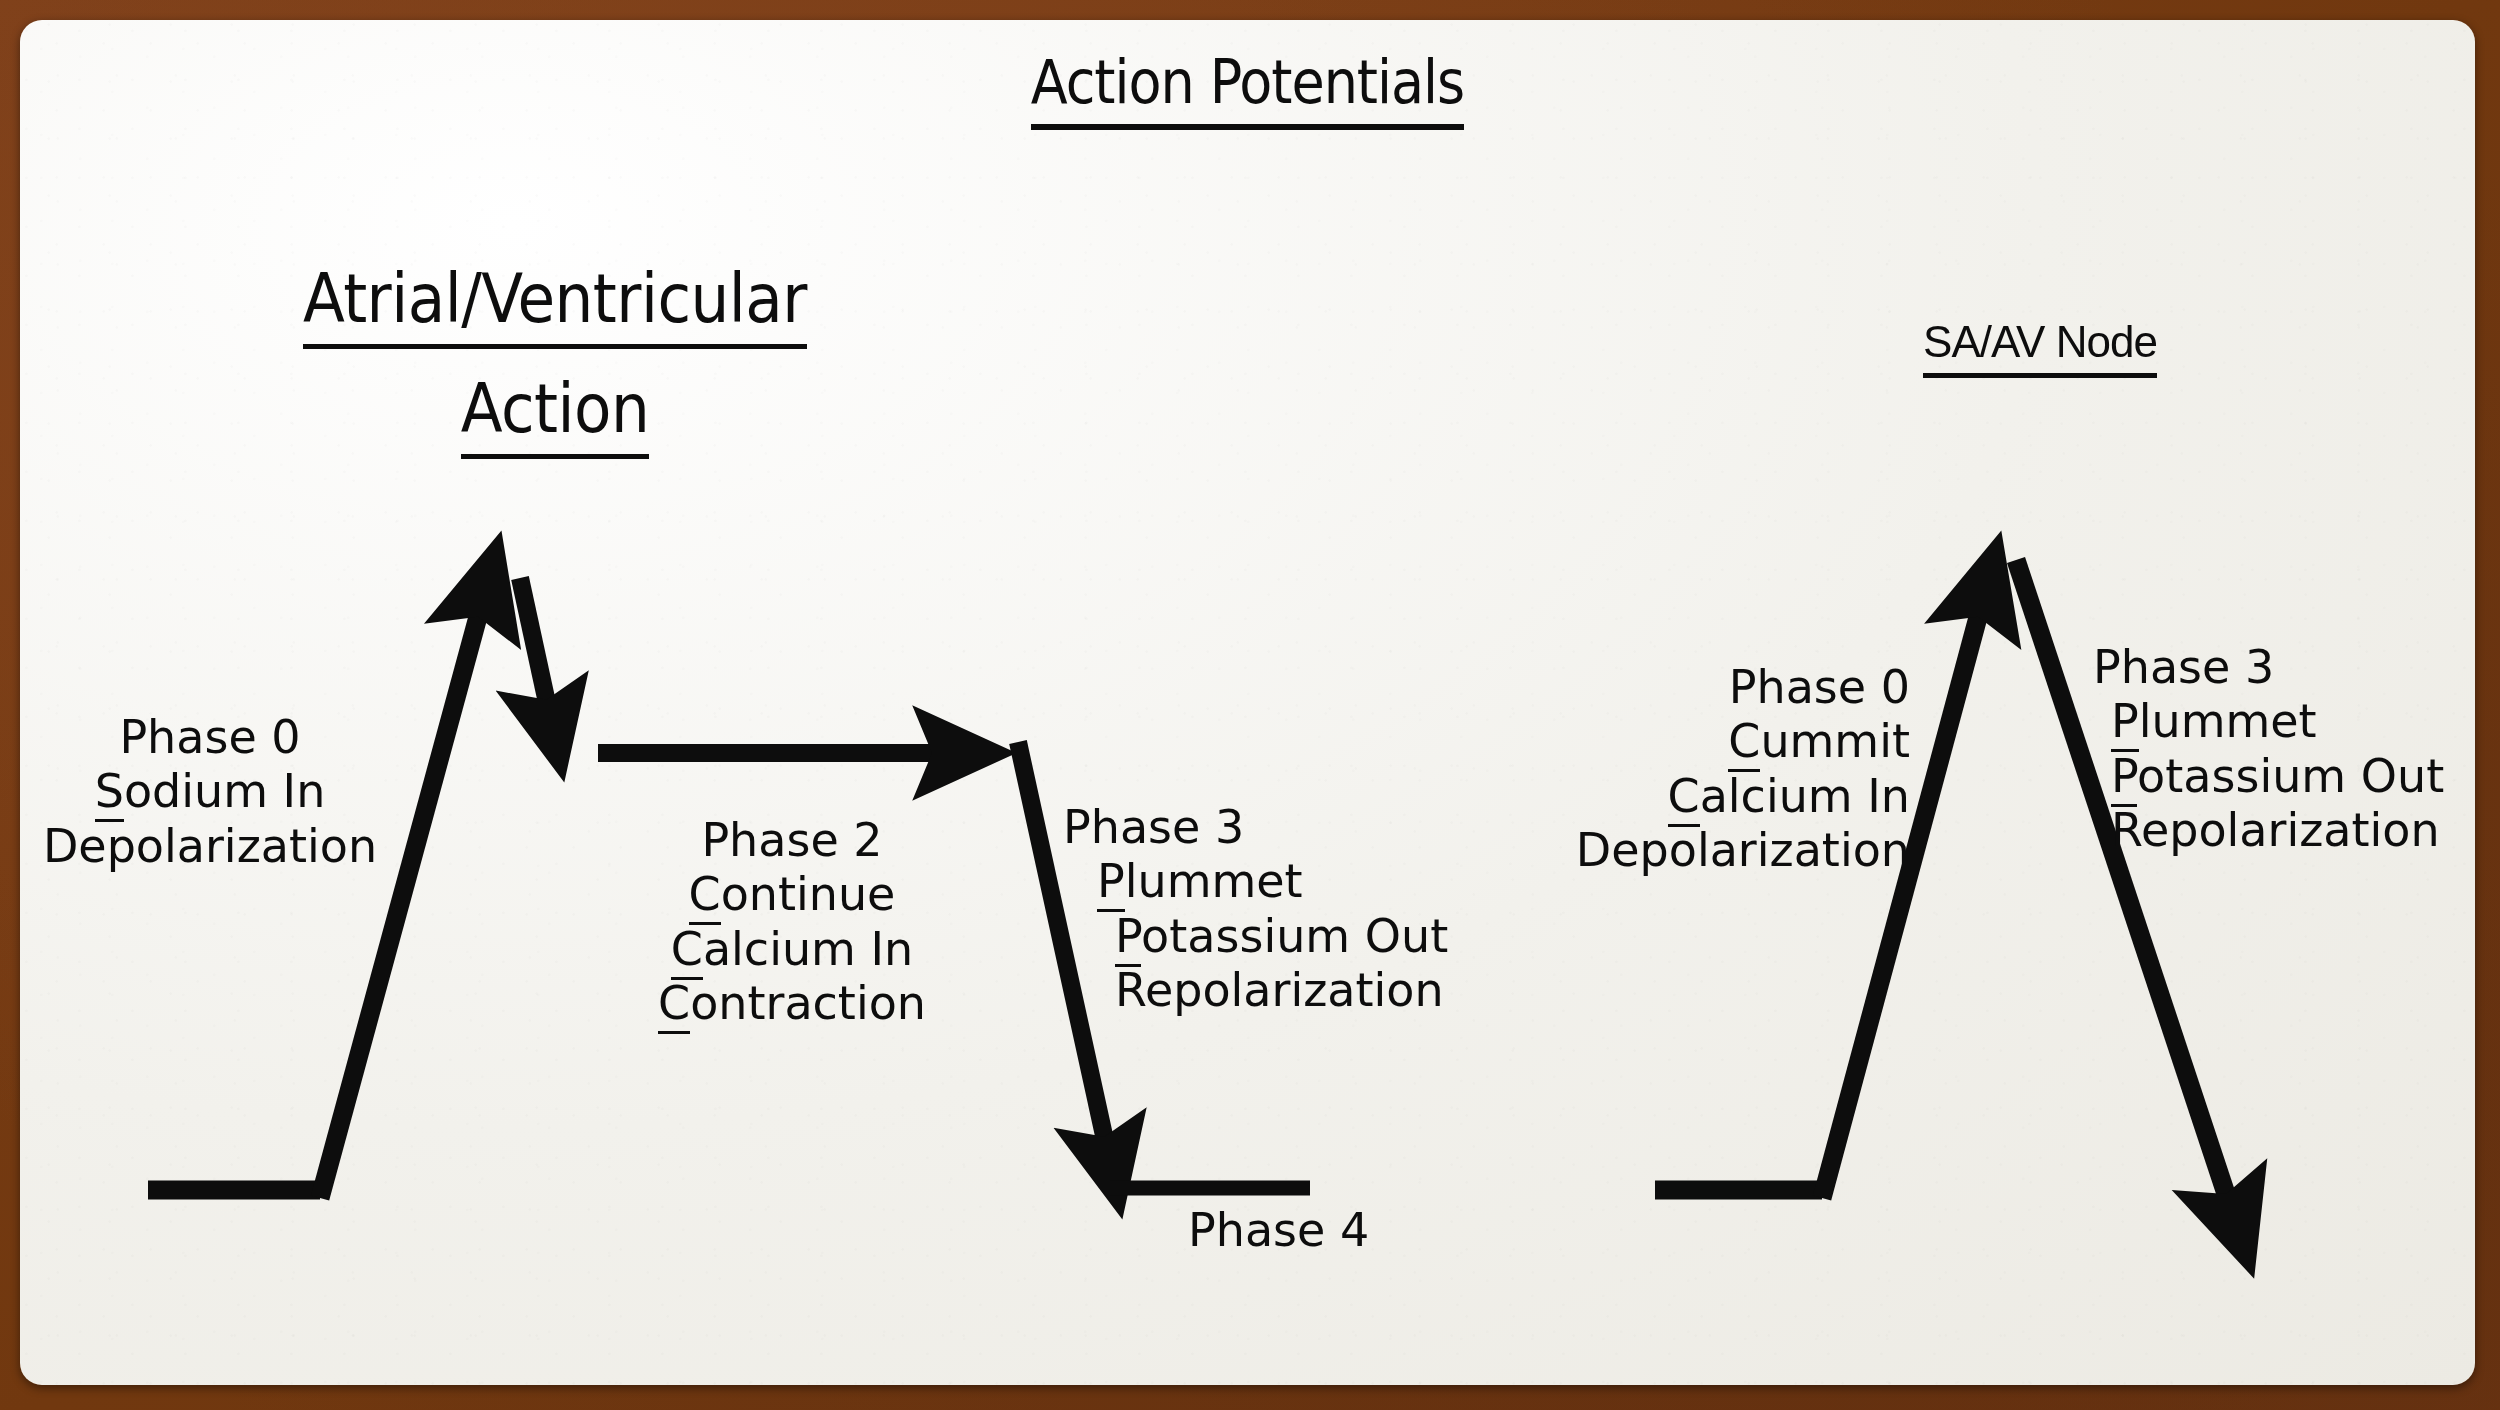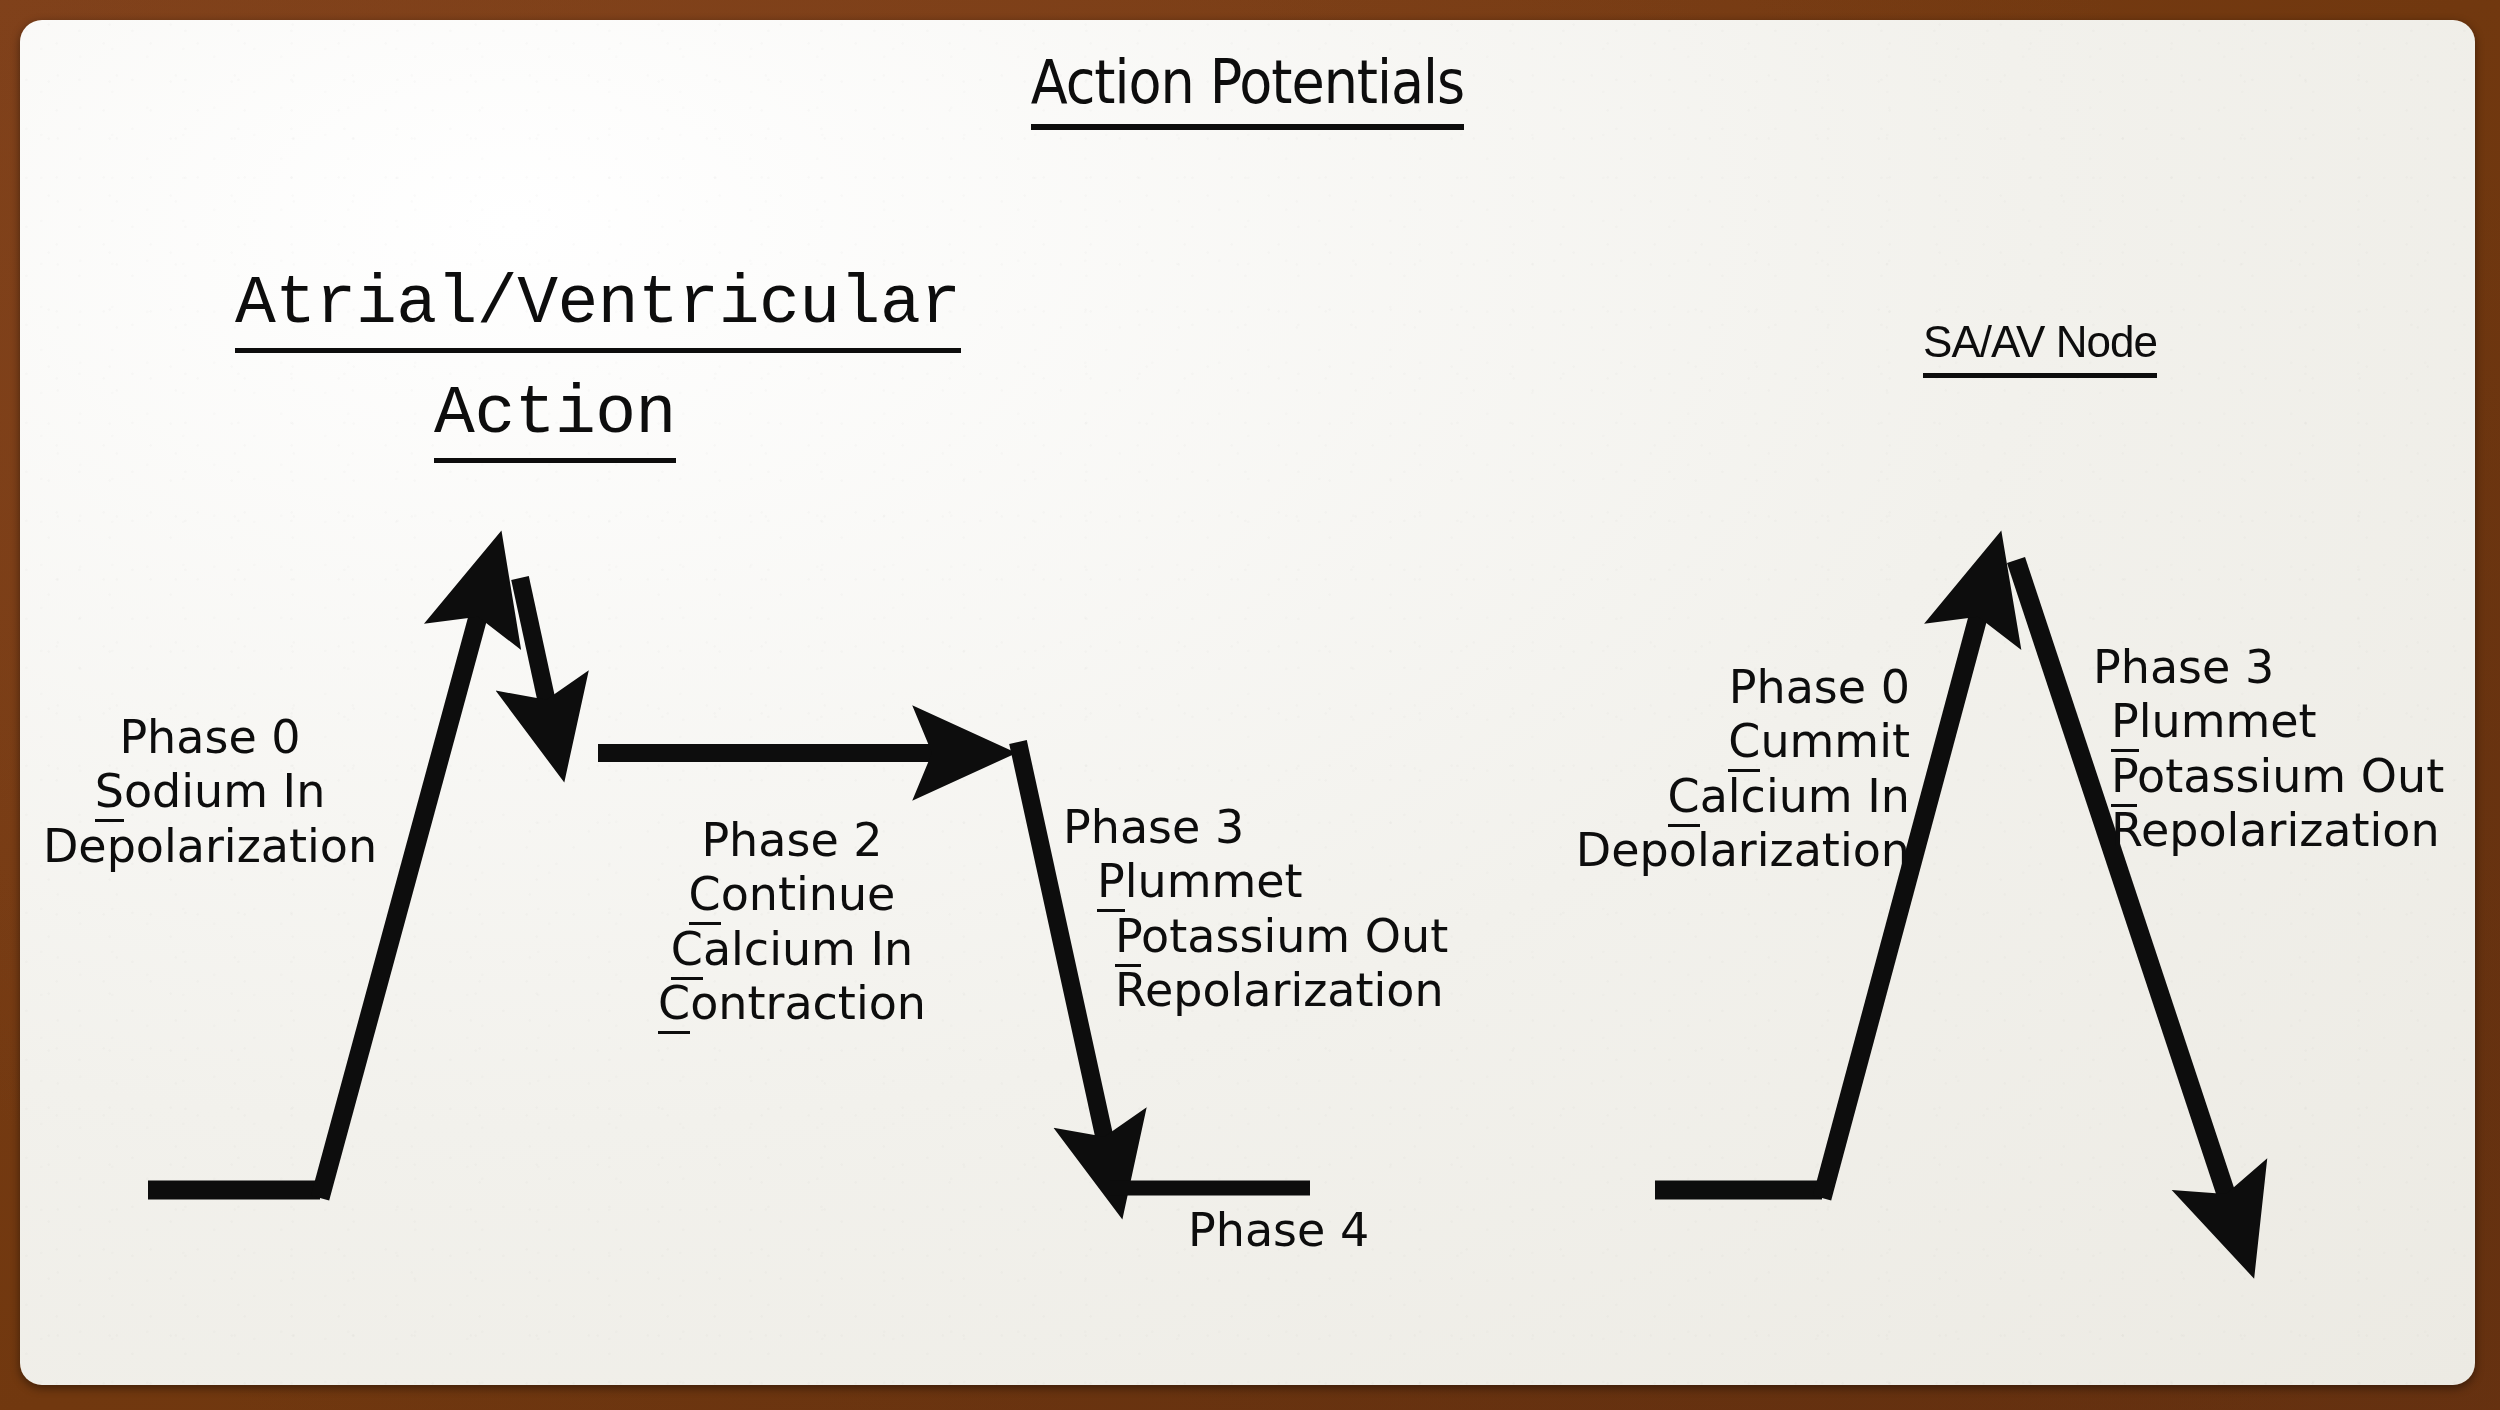--- a/index.html
+++ b/index.html
@@ -60,21 +60,21 @@
     font-weight: 400;
     letter-spacing: -1px;
   }
   .title .ul { border-bottom: 6px solid #0d0d0d; padding-bottom: 7px; }
   .heading-cond {
     font-family: "DejaVu Sans Condensed", "Liberation Sans Narrow", "Liberation Sans", sans-serif;
     font-size: 68px;
     font-weight: 400;
     letter-spacing: -0.5px;
   }
-  .heading-cond .ul { border-bottom: 5px solid #0d0d0d; padding-bottom: 6px; font-family: Liberation Mono, monospace; }
+  .heading-cond .ul { border-bottom: 5px solid #0d0d0d; padding-bottom: 6px; }
   .heading-wide {
     font-family: "Liberation Sans", sans-serif;
     font-size: 44px;
     font-weight: 400;
     letter-spacing: -1px;
   }
   .heading-wide .ul { border-bottom: 5px solid #0d0d0d; padding-bottom: 7px; }
   .note {
     font-family: "DejaVu Sans", sans-serif;
     font-weight: 400;

